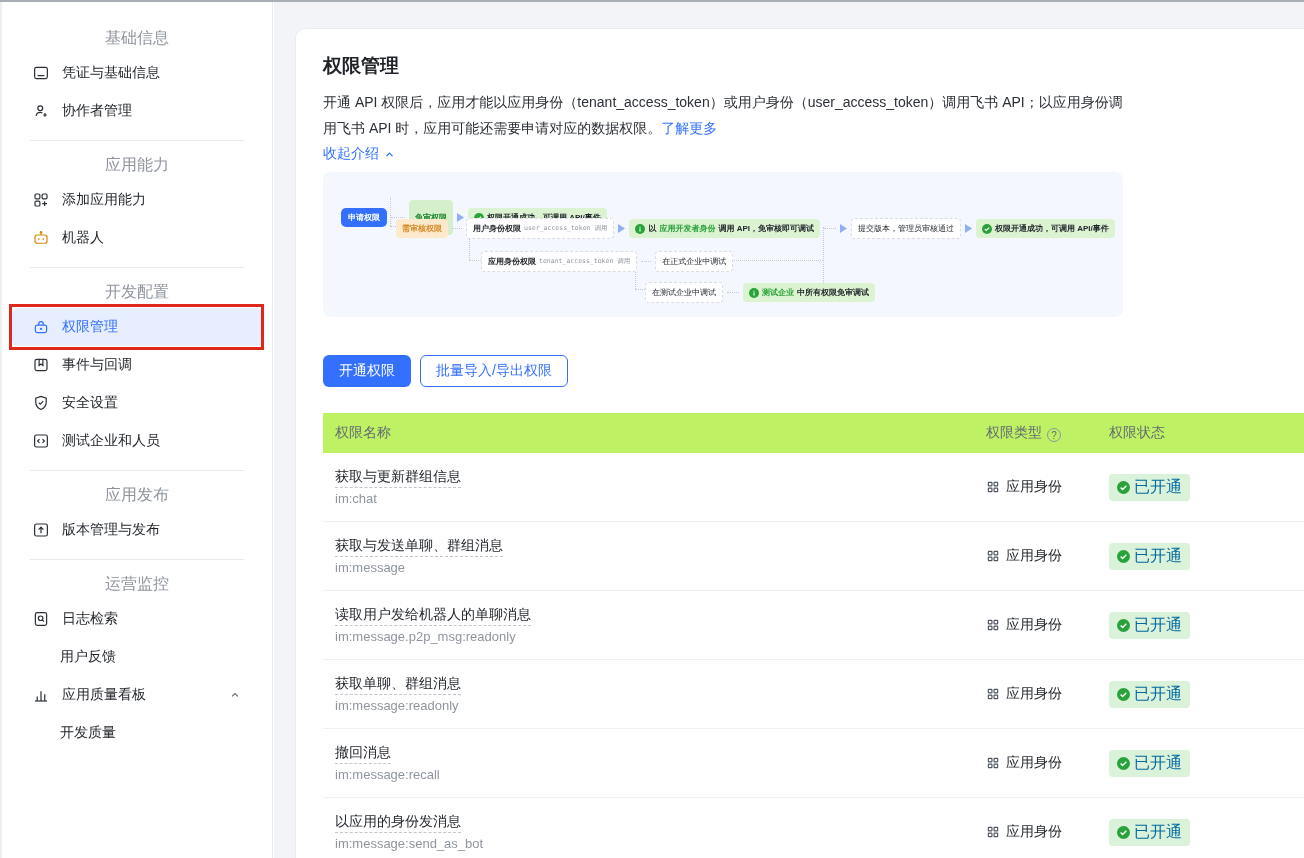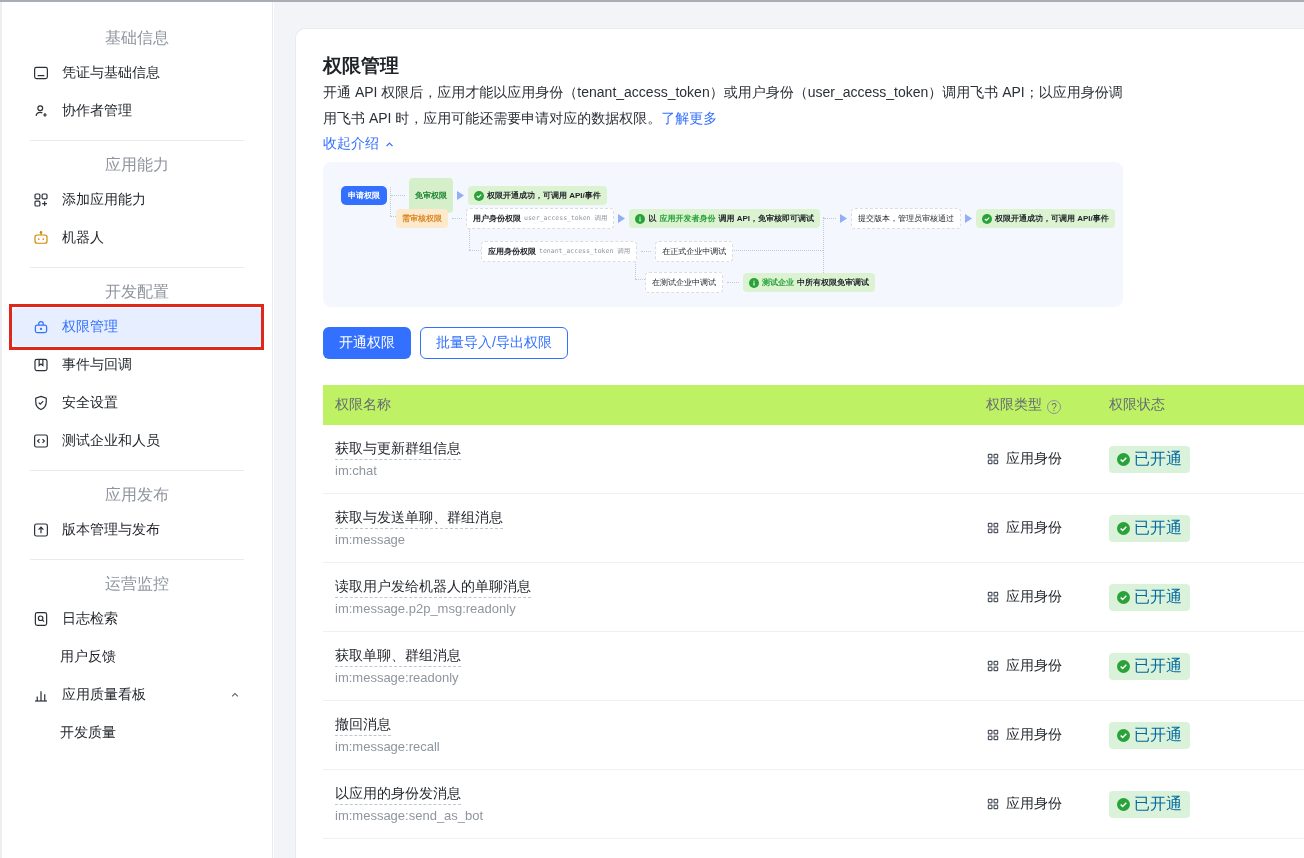--- a/index.html
+++ b/index.html
@@ -35,21 +35,21 @@
 
   
   .main { position:absolute; left:274px; right:0; top:2px; bottom:0; background:#f3f4f7; }
   .card {
     position:absolute; left:21px; top:26px; right:0; bottom:0; background:#fff;
     border-top-left-radius:10px; border-top:1px solid #e9ebf0; border-left:1px solid #e9ebf0;
     overflow:hidden;
   }
   .content { padding:24px 0 0 27px; }
   .page-title { font-size:19px; font-weight:700; color:#1f2329; }
-  .desc { max-width:800px; font-size:14px; line-height:26px; color:#2b2f36; }
+  .desc { margin-top:10px; max-width:800px; font-size:14px; line-height:26px; color:#2b2f36; }
   .link { color:#3370ff; cursor:pointer; text-decoration:none; }
   .collapse-link { margin-top:4px; font-size:14px; color:#3370ff; display:inline-flex; align-items:center; gap:4px; cursor:pointer; }
 
   
   .flow {
     position:relative; width:800px; height:145px; margin-top:9px;
     background:#f4f8fe; border-radius:8px; font-size:8px; overflow:hidden;
   }
   .fl-row { position:absolute; display:flex; align-items:center; gap:4px; white-space:nowrap; }
   .fl-pill  { background:#3370ff; color:#fff; border-radius:5px; padding:4px 7px; font-weight:600; }
@@ -66,21 +66,21 @@
     display:inline-flex; align-items:center; gap:3px; color:#1f2329; font-weight:600;
   }
   .fl-gpill .grn { color:#2aa23a; }
   .fl-dot { border-top:1px dotted #c2cad6; height:0; }
   .conn { position:absolute; }
   .conn.v { border-left:1px dotted #c2cad6; width:0; }
   .conn.h { border-top:1px dotted #c2cad6; height:0; }
   .arrow-ic { display:flex; }
 
   
-  .btn-row { margin-top:20px; display:flex; gap:9px; }
+  .btn-row { margin-top:38px; display:flex; gap:9px; }
   .btn { height:32px; border-radius:6px; font-size:14px; display:inline-flex; align-items:center; padding:0 15px; cursor:pointer; border:1px solid transparent; }
   .btn.primary { background:#3370ff; color:#fff; }
   .btn.outline { background:#fff; color:#3370ff; border-color:#3370ff; }
 
   
   .perm-table { margin-top:26px; }
   .t-head {
     display:grid; grid-template-columns:663px 123px auto; align-items:center;
     height:40px; background:#bef264; font-size:14px; color:#646a73;
   }
@@ -268,21 +268,21 @@
 
         <div class="conn v" style="left:67px;top:25px;height:29px"></div>
         <div class="conn h" style="left:67px;top:53.5px;width:14px"></div>
         <div class="conn v" style="left:146px;top:55px;height:33px"></div>
         <div class="conn h" style="left:146px;top:87.5px;width:12px"></div>
         <div class="conn v" style="left:312px;top:89px;height:28px"></div>
         <div class="conn h" style="left:312px;top:116.5px;width:10px"></div>
         <div class="conn h" style="left:398px;top:87.5px;width:102px"></div>
         <div class="conn v" style="left:500px;top:55px;height:56px"></div>
 
-        <div class="fl-row" style="left:18px;top:16px">
+        <div class="fl-row" style="left:18px;top:28px">
           <span class="fl-pill">申请权限</span>
           <span class="fl-dot" style="width:14px"></span>
           <span class="fl-tag-green">免审权限</span>
           <span class="arrow-ic">
               <svg width="7" height="9" viewBox="0 0 7 9">
                 <polygon points="0,0 7,4.5 0,9" fill="#94aef5"></polygon>
               </svg>
             </span>
           <span class="fl-gpill">
             <svg width="10" height="10" viewBox="0 0 16 16">

